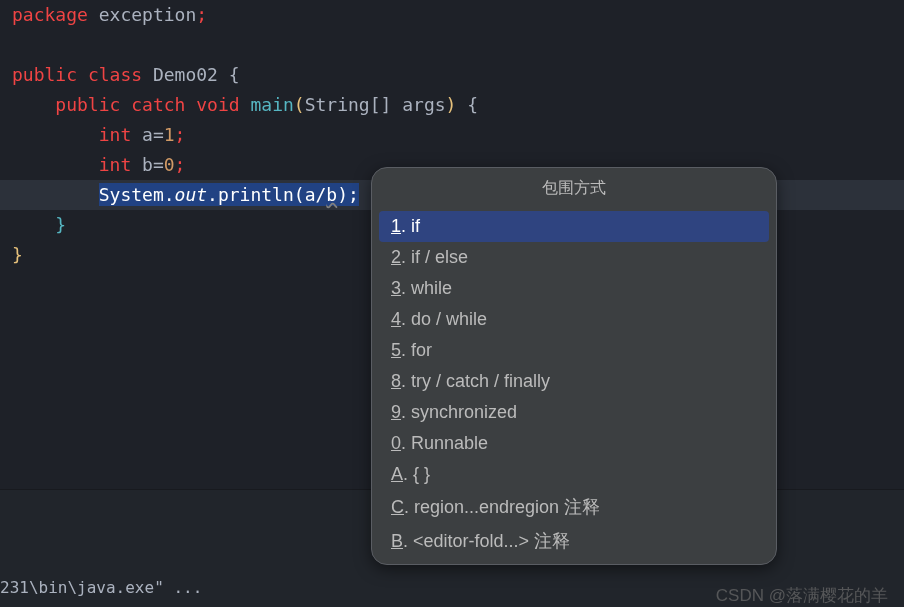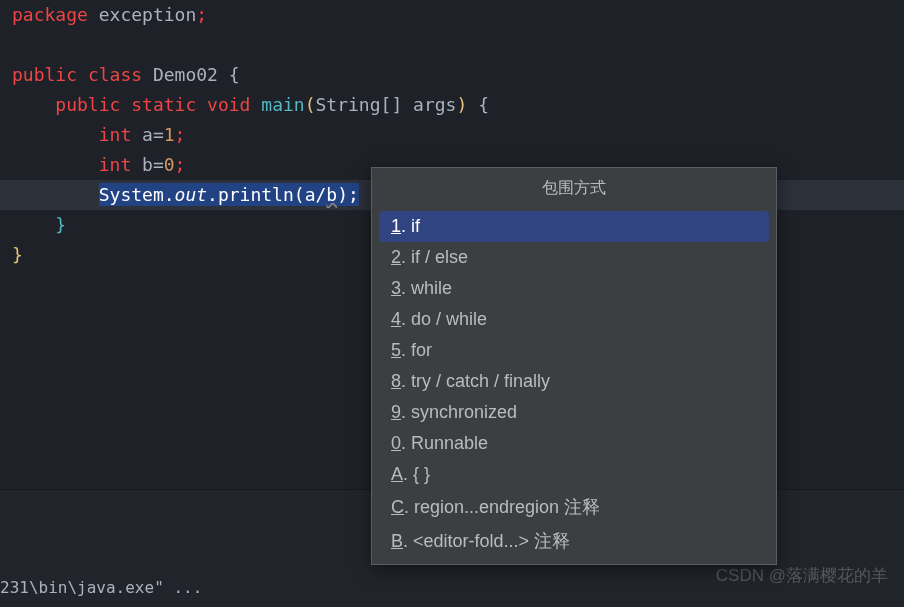--- a/index.html
+++ b/index.html
@@ -42,21 +42,21 @@
       text-decoration-skip-ink: none;
     }
     
     .popup {
       position: absolute;
       top: 167px;
       left: 371px;
       width: 406px;
       background: #3c3f41;
       border: 1px solid #5a5d63;
-      border-radius: 0;
+      border-radius: 16px;
       box-shadow: 0 4px 16px rgba(0,0,0,0.5);
       overflow: hidden;
       font-family: -apple-system, 'Segoe UI', sans-serif;
     }
     .popup-title {
       text-align: center;
       color: #bbbbbb;
       font-size: 16px;
       padding: 10px 0 8px;
     }
@@ -90,21 +90,21 @@
     .bottom-text {
       position: absolute;
       bottom: 10px;
       left: 0;
       color: #abb2bf;
       font-size: 16px;
       font-family: 'Consolas', monospace;
     }
     .watermark {
       position: absolute;
-      bottom: 20px;
+      bottom: 0;
       right: 16px;
       color: #6b6b6b;
       font-size: 17px;
       font-family: sans-serif;
       opacity: 0.7;
     }
     .current-line-bg {
       position: absolute;
       top: 180px;
       left: 0;
@@ -118,21 +118,21 @@
   </style>
 </head>
 <body>
 
 <div class="current-line-bg"></div>
 
 <div class="editor">
   <div class="code-line"><span class="kw-orange">package</span> <span class="identifier">exception</span><span class="kw-orange">;</span></div>
   <div class="code-line">&nbsp;</div>
   <div class="code-line"><span class="kw-orange">public</span> <span class="kw-orange">class</span> <span class="identifier">Demo02</span> <span class="brace">{</span></div>
-  <div class="code-line">    <span class="kw-orange">public</span> <span class="kw-orange">static</span> <span class="kw-orange">void</span> <span class="type-cyan">main</span><span class="paren-yellow">(</span><span class="identifier">String</span><span class="identifier">[]</span> <span class="identifier">args</span><span class="paren-yellow">)</span> <span class="brace">{</span></div>
+  <div class="code-line">    <span class="kw-orange">public</span> <span class="kw-orange">catch</span> <span class="kw-orange">void</span> <span class="type-cyan">main</span><span class="paren-yellow">(</span><span class="identifier">String</span><span class="identifier">[]</span> <span class="identifier">args</span><span class="paren-yellow">)</span> <span class="brace">{</span></div>
   <div class="code-line">        <span class="kw-orange">int</span> <span class="identifier">a</span><span class="identifier">=</span><span class="number">1</span><span class="kw-orange">;</span></div>
   <div class="code-line">        <span class="kw-orange">int</span> <span class="identifier">b</span><span class="identifier">=</span><span class="number">0</span><span class="kw-orange">;</span></div>
   <div class="code-line">        <span class="highlight-sel"><span>System</span><span>.</span><span style="font-style:italic">out</span><span>.</span><span>println</span><span>(</span><span>a</span><span>/</span><span class="underline-warn">b</span><span>)</span><span>;</span></span></div>
   <div class="code-line">    <span class="brace" style="color:#56b6c2">}</span></div>
   <div class="code-line"><span class="brace" style="color:#e5c07b">}</span></div>
 </div>
 
 <div class="popup">
   <div class="popup-title">包围方式</div>
   <div class="popup-list">

